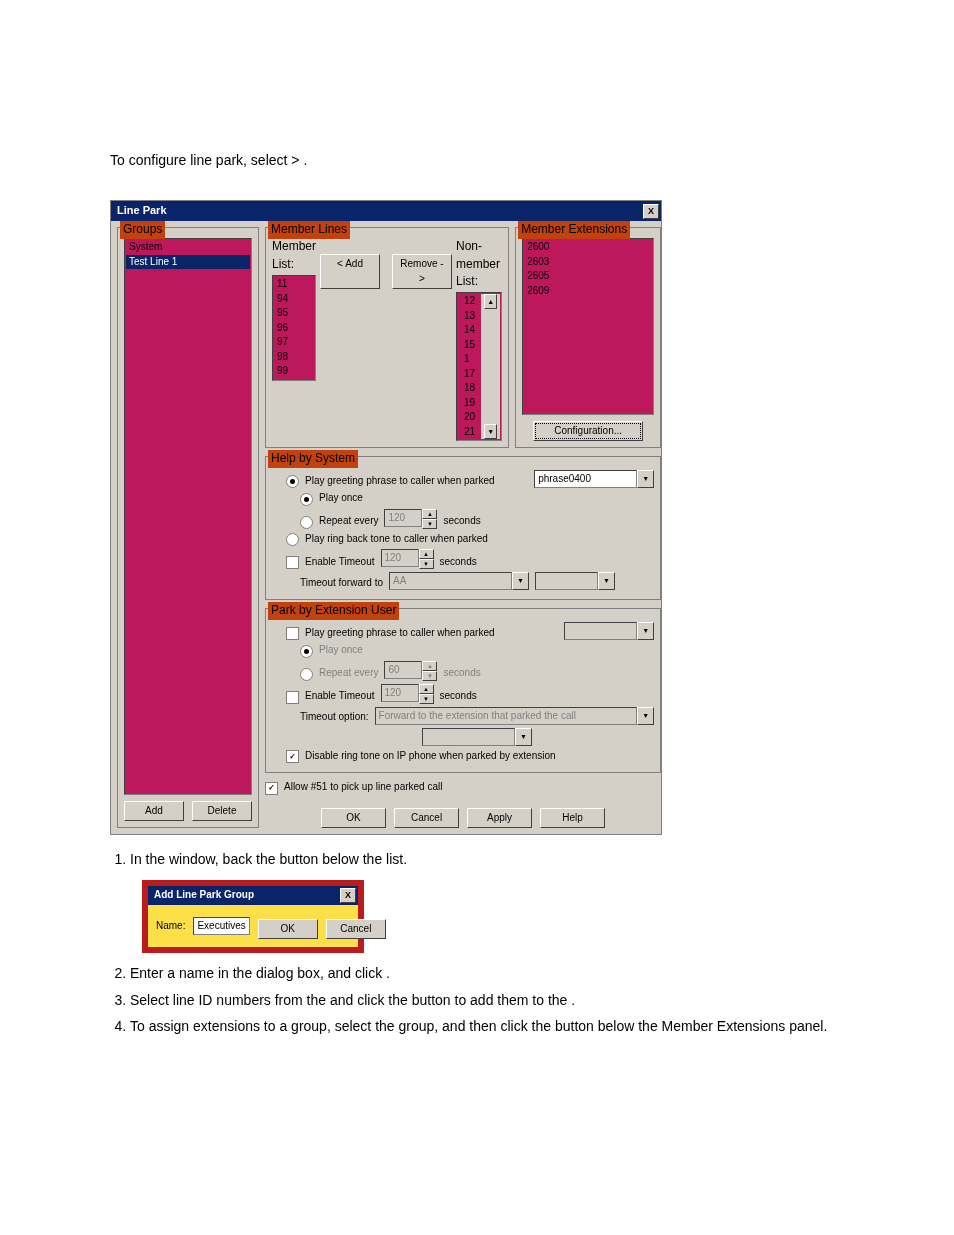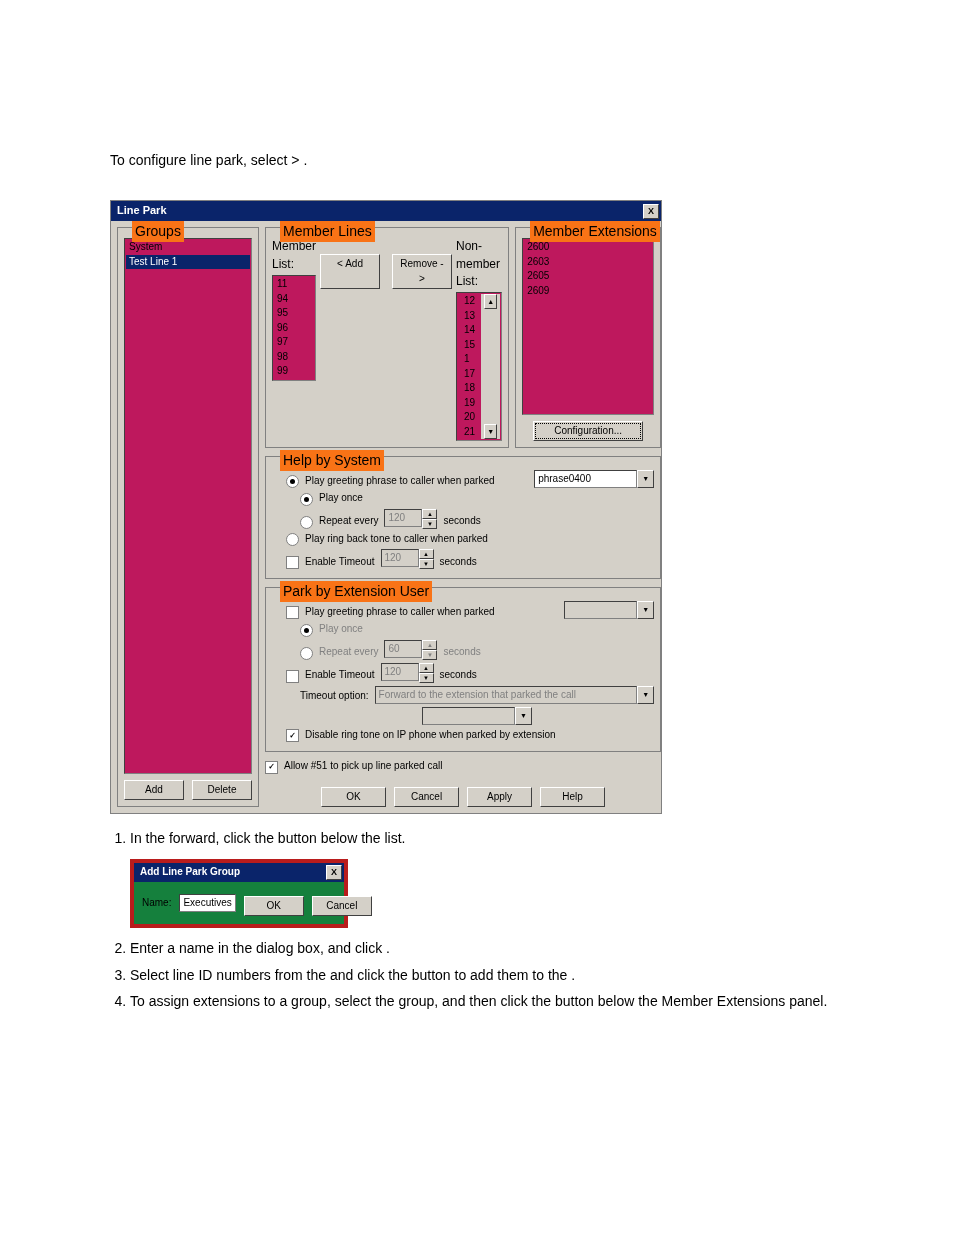--- a/index.html
+++ b/index.html
@@ -4,21 +4,21 @@
 <style>
 html,body{margin:0;padding:0;font-family:Arial,Helvetica,sans-serif;background:#fff;color:#000}
 .page{width:954px;min-height:1235px;margin:0 auto;position:relative;font-size:14px;line-height:1.45}
 .intro{margin:150px 0 0 110px}
 .dlg{margin:30px 0 0 110px;width:550px;border:1px solid #808080;background:#d4d0c8;font-family:Tahoma,Arial,sans-serif;font-size:10px}
 .titlebar{background:#0a246a;color:#fff;display:flex;align-items:center;justify-content:space-between;padding:2px 2px 2px 6px;font-weight:bold;font-size:11px}
 .titlebar .x{width:14px;height:13px;background:#d4d0c8;color:#000;border:1px solid #fff;border-right-color:#404040;border-bottom-color:#404040;display:flex;align-items:center;justify-content:center;font-size:9px;font-weight:bold;font-family:Arial;line-height:1}
 .dlgbody{padding:6px;display:flex;flex-direction:column;gap:4px}
 .row1{display:flex;gap:6px}
 .grp{border:1px solid #808080;position:relative;padding:10px 6px 6px}
-.grp>.lg{position:absolute;top:-7px;left:14px;background:#f97316;padding:0 3px;font-size:14px}
+.grp>.lg{position:absolute;top:-7px;left:2px;background:#c2410c;padding:0 3px;font-size:12px}
 .groups{width:150px;display:flex;flex-direction:column}
 .listbox{background:#be185d;border:1px solid #808080;border-top-color:#404040;border-left-color:#404040;flex:1;padding:1px;overflow:hidden}
 .listbox div{padding:0 3px;white-space:nowrap}
 .listbox .sel{background:#0a246a;color:#fff}
 .groupsList{height:450px}
 .memberLines{flex:1;display:flex;flex-direction:column}
 .mlr{display:flex;gap:4px;align-items:flex-start}
 .mlcol{display:flex;flex-direction:column;flex:1}
 .mllbl{font-size:12px;margin-bottom:2px}
 .tallList{height:110px}
@@ -45,21 +45,21 @@
 .spin .txtin{width:30px}
 .spinbtns{display:flex;flex-direction:column}
 .spinbtns div{width:13px;height:8px;border:1px solid #fff;border-right-color:#404040;border-bottom-color:#404040;font-size:6px;display:flex;align-items:center;justify-content:center;line-height:1}
 .combo{display:flex}
 .combo .txtin{flex:1}
 .combo .dd{width:15px;border:1px solid #fff;border-right-color:#404040;border-bottom-color:#404040;background:#d4d0c8;display:flex;align-items:center;justify-content:center;font-size:7px}
 .btnrow{display:flex;justify-content:center;gap:8px;margin-top:6px}
 .gray{color:#808080}
 .steps{margin:10px 0 0 110px;width:760px}
 .steps li{margin:6px 0}
-.smalldlg{margin:10px 0 10px 0;width:210px;border:4px solid #b91c1c;background:#15803d;font-family:Tahoma,Arial,sans-serif;font-size:10px}
+.smalldlg{margin:10px 0 10px 12px;width:210px;border:6px solid #b91c1c;background:#fde047;font-family:Tahoma,Arial,sans-serif;font-size:10px}
 .smalldlg .titlebar{font-size:10px}
 .sdbody{padding:8px;display:flex;gap:8px}
 .nrow{display:flex;align-items:center;gap:8px}
 ol{padding-left:20px}
 </style>
 </head>
 <body>
 
 <div class="page">
   <div class="intro">To configure line park, select        &gt;                                   .</div>
@@ -179,20 +179,31 @@
               <span>Enable Timeout</span>
               <div class="spin">
                 <div class="txtin dis">120</div>
                 <div class="spinbtns">
                     <div>▲</div>
                     <div>▼</div>
                   </div>
               </div>
               <span>seconds</span>
             </div>
+            <div class="frow indent2">
+              <span>Timeout forward to</span>
+              <div class="combo" style="width:140px">
+                <div class="txtin dis">AA</div>
+                <div class="dd">▼</div>
+              </div>
+              <div class="combo" style="width:80px">
+                <div class="txtin dis"></div>
+                <div class="dd">▼</div>
+              </div>
+            </div>
           </div>
 
           <div class="grp parkExt">
             <div class="lg">Park by Extension User</div>
             <div class="frow indent1">
               <div class="check"></div>
               <span>Play greeting phrase to caller when parked</span>
               <div class="combo" style="width:90px;margin-left:auto">
                 <div class="txtin dis"></div>
                 <div class="dd">▼</div>
@@ -258,21 +269,21 @@
           </div>
         </div>
       </div>
     </div>
   </div>
 
   <div class="steps">
     <ol>
       <li>
         <span>In the </span>
-        <span> forward, click the </span>
+        <span> window, back the </span>
         <span> button below the </span>
         <span> list.</span>
         
         <div class="smalldlg">
           <div class="titlebar">
             <span>Add Line Park Group</span>
             <div class="x">X</div>
           </div>
           <div class="sdbody">
             <div class="nrow">

